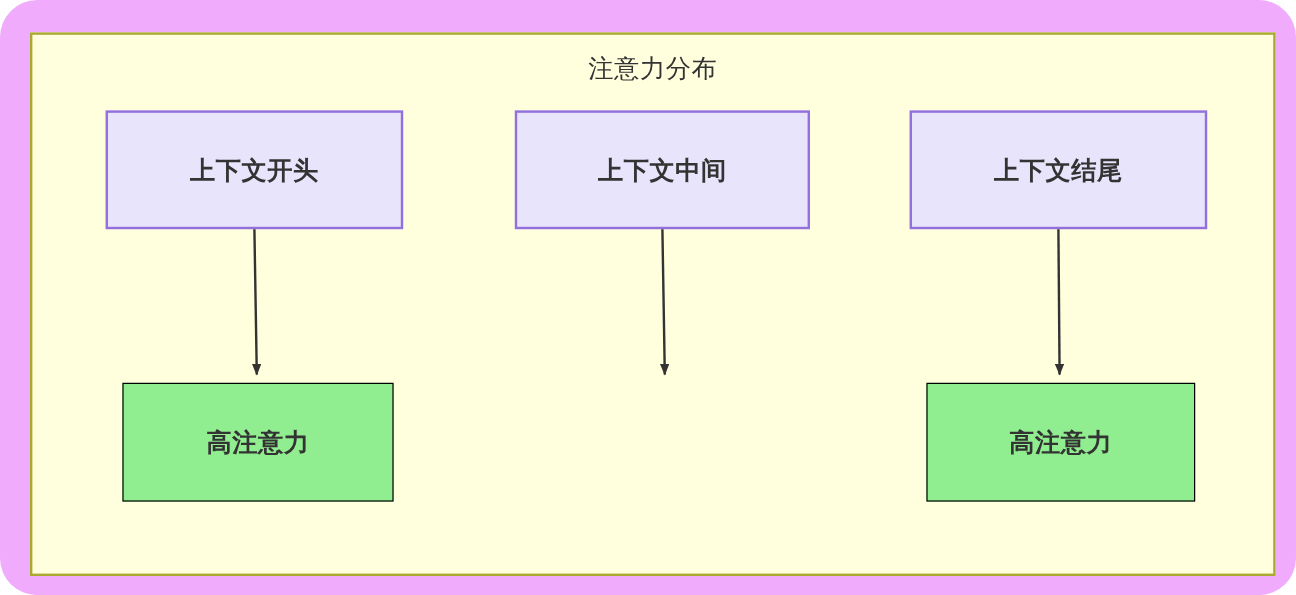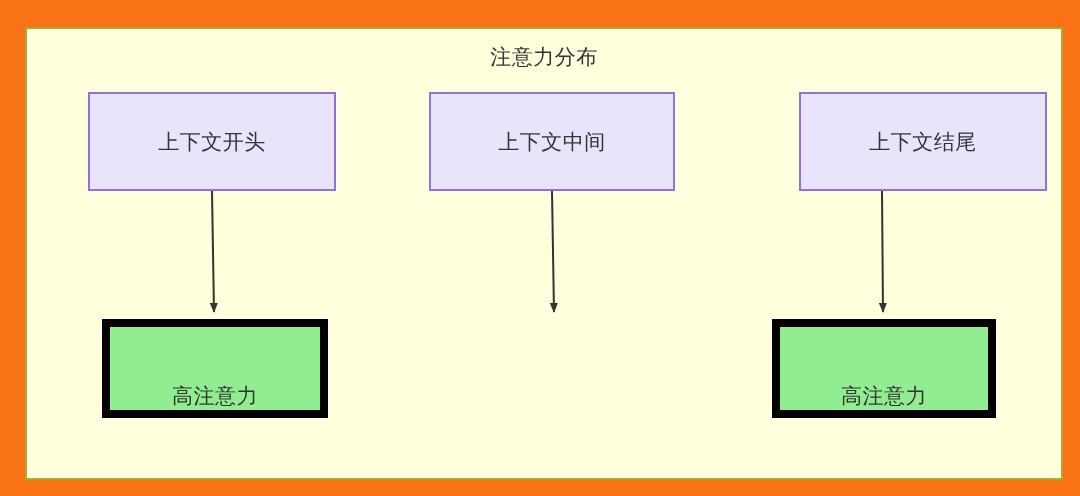--- a/index.html
+++ b/index.html
@@ -11,21 +11,22 @@
     width: 1080px;
     height: 496px;
     font-family: "Liberation Sans", "DejaVu Sans", sans-serif;
     overflow: hidden;
   }
 
   #canvas {
     position: relative;
     width: 1080px;
     height: 496px;
-    background: #f97316;
+    background: #f0abfc;
+    border-radius: 31px;
   }
 
   
   .subgraph {
     position: absolute;
     left: 25px;
     top: 27px;
     width: 1038px;
     height: 453px;
     background: #ffffdd;
@@ -49,44 +50,44 @@
   .node {
     position: absolute;
     box-sizing: border-box;
     display: flex;
     align-items: center;
     justify-content: center;
     font-size: 21px;
     color: #333333;
     letter-spacing: 0.5px;
     white-space: nowrap;
+    font-weight: bold;
   }
 
   .node.context {
     background: #e8e4fb;
     border: 2px solid #9370db;
   }
 
   .node.attn {
-    border: 8px solid #000000;
-    align-items: flex-end;
+    border: 1px solid #000000;
   }
 
   .node.attn.high {
     background: #90ee90;
   }
 
   .node.attn.low {
     background: #ff9999;
   }
 
   
   #node-ctx-start  { left: 88px;  top: 92px; width: 248px; height: 99px; }
   #node-ctx-middle { left: 429px; top: 92px; width: 246px; height: 99px; text-align: center; }
-  #node-ctx-end    { left: 758px; top: 92px; width: 248px; height: 99px; margin-left: 41px; }
+  #node-ctx-end    { left: 758px; top: 92px; width: 248px; height: 99px; }
 
   
   #node-attn-start  { left: 102px; top: 319px; width: 226px; height: 99px; }
   #node-attn-middle { left: 443px; top: 319px; width: 224px; height: 99px; }
   #node-attn-end    { left: 772px; top: 319px; width: 224px; height: 99px; }
 
   
   #edges {
     position: absolute;
     left: 0;

